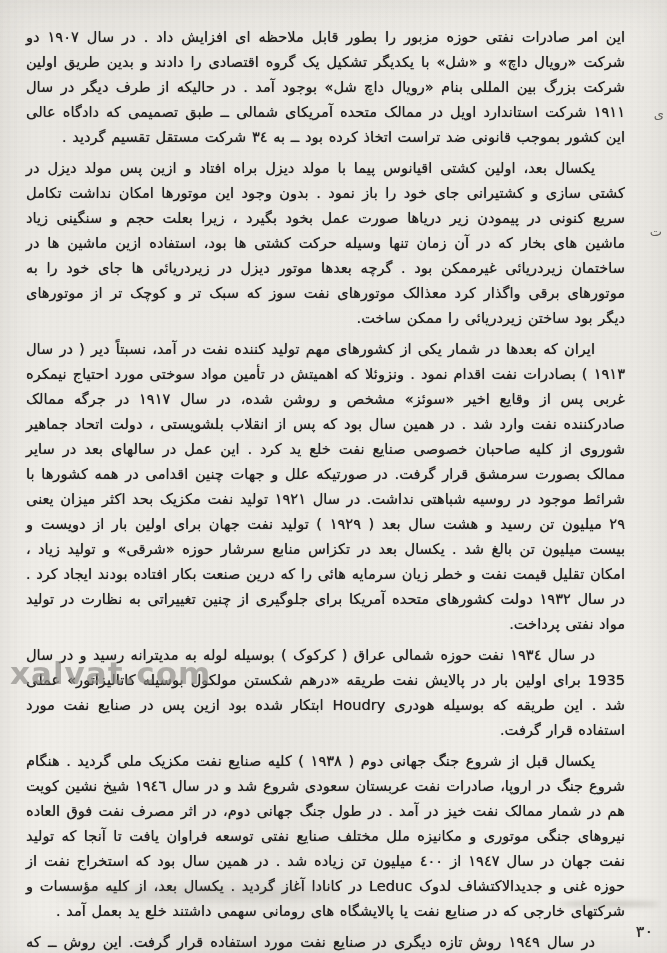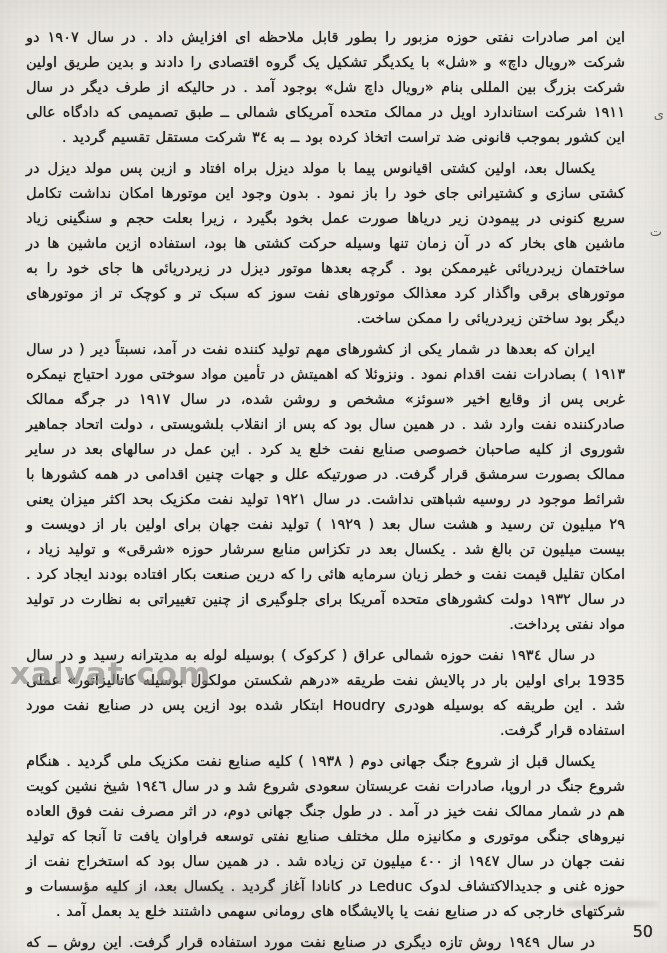--- a/index.html
+++ b/index.html
@@ -101,18 +101,18 @@
     <p class="para">یکسال قبل از شروع جنگ جهانی دوم ( ١٩٣٨ ) کلیه صنایع نفت مکزیک ملی گردید . هنگام شروع جنگ در اروپا، صادرات نفت عربستان سعودی شروع شد و در سال ١٩٤٦ شیخ نشین کویت هم در شمار ممالک نفت خیز در آمد . در طول جنگ جهانی دوم، در اثر مصرف نفت فوق العاده نیروهای جنگی موتوری و مکانیزه ملل مختلف صنایع نفتی توسعه فراوان یافت تا آنجا که تولید نفت جهان در سال ١٩٤٧ از ٤٠٠ میلیون تن زیاده شد . در همین سال بود که استخراج نفت از حوزه غنی و جدیدالاکتشاف لدوک Leduc در کانادا آغاز گردید . یکسال بعد، از کلیه مؤسسات و شرکتهای خارجی که در صنایع نفت یا پالایشگاه های رومانی سهمی داشتند خلع ید بعمل آمد .</p>
     <p class="para">در سال ١٩٤٩ روش تازه دیگری در صنایع نفت مورد استفاده قرار گرفت. این روش ــ که عبارت از طریقه اصلاح بوسیله کاتالیزاتور بود ــ پالایش نفت خام را سهل تر و ساده تر نمود . در سال بعد، بهره برداری از لوله نفت کش عربستان که محصول این منطقه را به کنار دریای مدیترانه میرساند شروع شد . این لوله نفت کش و دیگر لوله هائی که نفت کشورهای عربی را به مدیترانه میرساند بعدها نقش مهمی در تاریخ بازی کردند .</p>
 
   </div>
 
   <span class="artifact a1">ی</span>
   <span class="artifact a2">ت</span>
 
   <div class="watermark">xalvat.com</div>
 
-  <div class="page-number">50</div>
+  <div class="page-number">٣٠</div>
 
   <div class="smudge s1"></div>
   <div class="smudge s2"></div>
 
 </div>
 
 </body></html>

